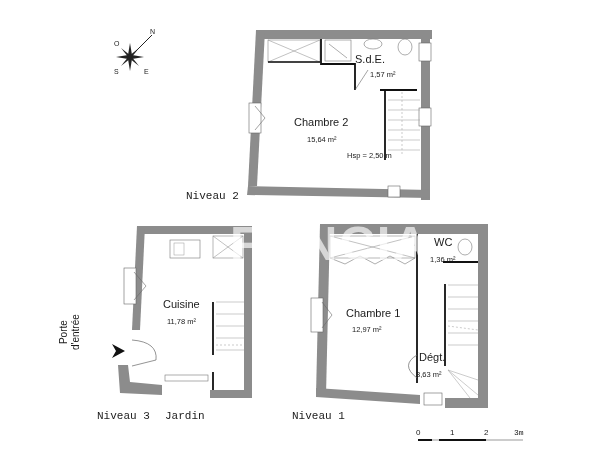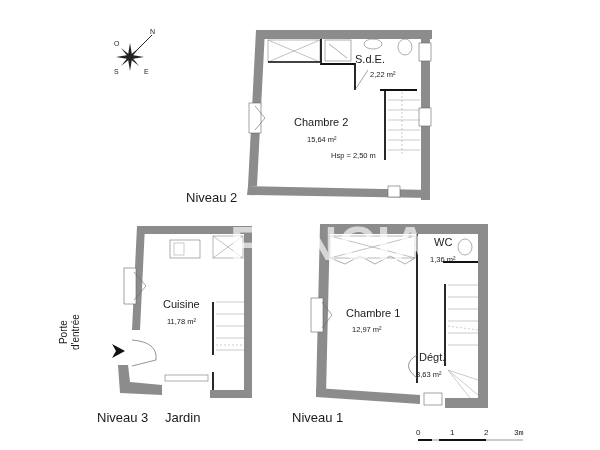--- a/index.html
+++ b/index.html
@@ -1,21 +1,21 @@
 <!DOCTYPE html>
 <html><head>
 <meta charset="utf-8">
 <style>
   html, body { margin: 0; padding: 0; background: #ffffff; }
   body { width: 600px; height: 450px; position: relative; overflow: hidden; font-family: "Liberation Sans", sans-serif; color: #1a1a1a; }
   svg { position: absolute; left: 0; top: 0; }
   .lbl { position: absolute; white-space: nowrap; }
   .room { font-size: 11px; }
   .area { font-size: 7.5px; }
-  .level { font-size: 13px; }
+  .level { font-size: 11px; font-family: Liberation Mono, monospace; }
   .watermark { position: absolute; font-size: 49px; font-weight: bold; color: rgba(255,255,255,0.65); letter-spacing: 2px; }
 </style>
 </head>
 <body>
 
 <svg width="600" height="450" viewBox="0 0 600 450">
 
   <g>
 
     <path d="M262,30 L430,30 L430,200 L247,196 L247,182 L256,182 L256,44 L262,44 Z" fill="none"></path>
@@ -160,23 +160,23 @@
 
 <span class="lbl" style="left:150px;top:28px;font-size:7px;">N</span>
 <span class="lbl" style="left:114px;top:40px;font-size:7px;">O</span>
 <span class="lbl" style="left:114px;top:68px;font-size:7px;">S</span>
 <span class="lbl" style="left:144px;top:68px;font-size:7px;">E</span>
 
 <div class="watermark" style="left:230px;top:215px;">FONCIA</div>
 
 <span class="lbl room" style="left:294px;top:116px;">Chambre 2</span>
 <span class="lbl area" style="left:307px;top:135px;">15,64 m²</span>
-<span class="lbl area" style="left:284px;top:151px;padding-left:47px;">Hsp = 2,50 m</span>
+<span class="lbl area" style="left:300px;top:151px;padding-left:47px;">Hsp = 2,50 m</span>
 <span class="lbl room" style="left:355px;top:53px;">S.d.E.</span>
-<span class="lbl area" style="left:370px;top:70px;">2,22 m²</span>
+<span class="lbl area" style="left:370px;top:70px;">1,57 m²</span>
 <span class="lbl level" style="left:186px;top:190px;">Niveau 2</span>
 
 <span class="lbl room" style="left:163px;top:298px;">Cuisine</span>
 <span class="lbl area" style="left:167px;top:317px;">11,78 m²</span>
 <span class="lbl level" style="left:97px;top:410px;">Niveau 3</span>
 <span class="lbl level" style="left:165px;top:410px;">Jardin</span>
 <div class="lbl" style="left:58px;top:350px;transform:rotate(-90deg);transform-origin:left top;font-size:10px;line-height:12px;">
   <div style="text-align:center;">Porte</div>
   <div style="text-align:center;">d'entrée</div>
 </div>

